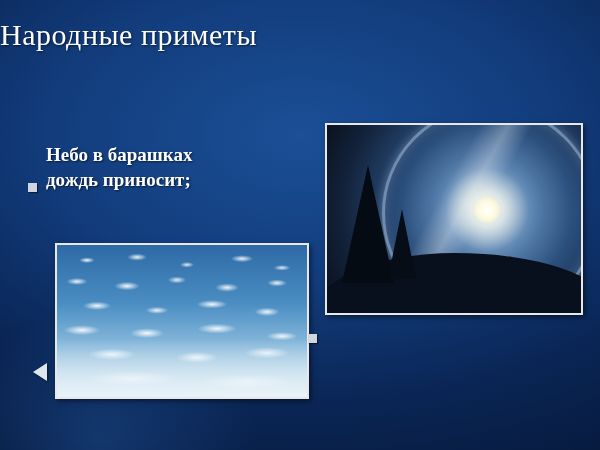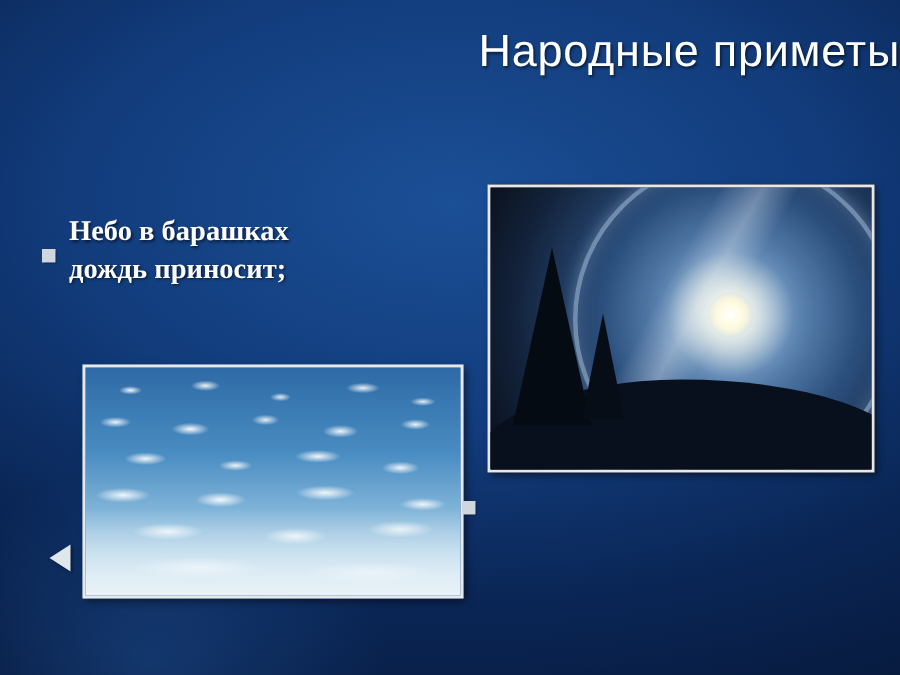--- a/index.html
+++ b/index.html
@@ -50,32 +50,32 @@
     height: 260px;
     background: radial-gradient(ellipse at center, rgba(40,100,180,0.35) 0%, rgba(10,35,85,0) 70%);
     pointer-events: none;
   }
 
   #title {
     position: absolute;
     top: 18px;
     left: 0;
     width: 600px;
-    text-align: right;
+    text-align: left;
     color: #ffffff;
     font-size: 30px;
     letter-spacing: 0.5px;
-    font-family: Liberation Sans, sans-serif;
+    font-family: Liberation Serif, serif;
     text-shadow: 1px 1px 2px rgba(0,0,0,0.55);
   }
 
   .bullet-block {
     position: absolute;
     display: flex;
-    align-items: center;
+    align-items: flex-end;
     color: #ffffff;
     font-weight: bold;
     font-size: 19px;
     line-height: 1.32;
     text-shadow: 1px 1px 2px rgba(0,0,0,0.6);
   }
   .bullet-marker {
     width: 9px;
     height: 9px;
     background: #cfd6dd;

